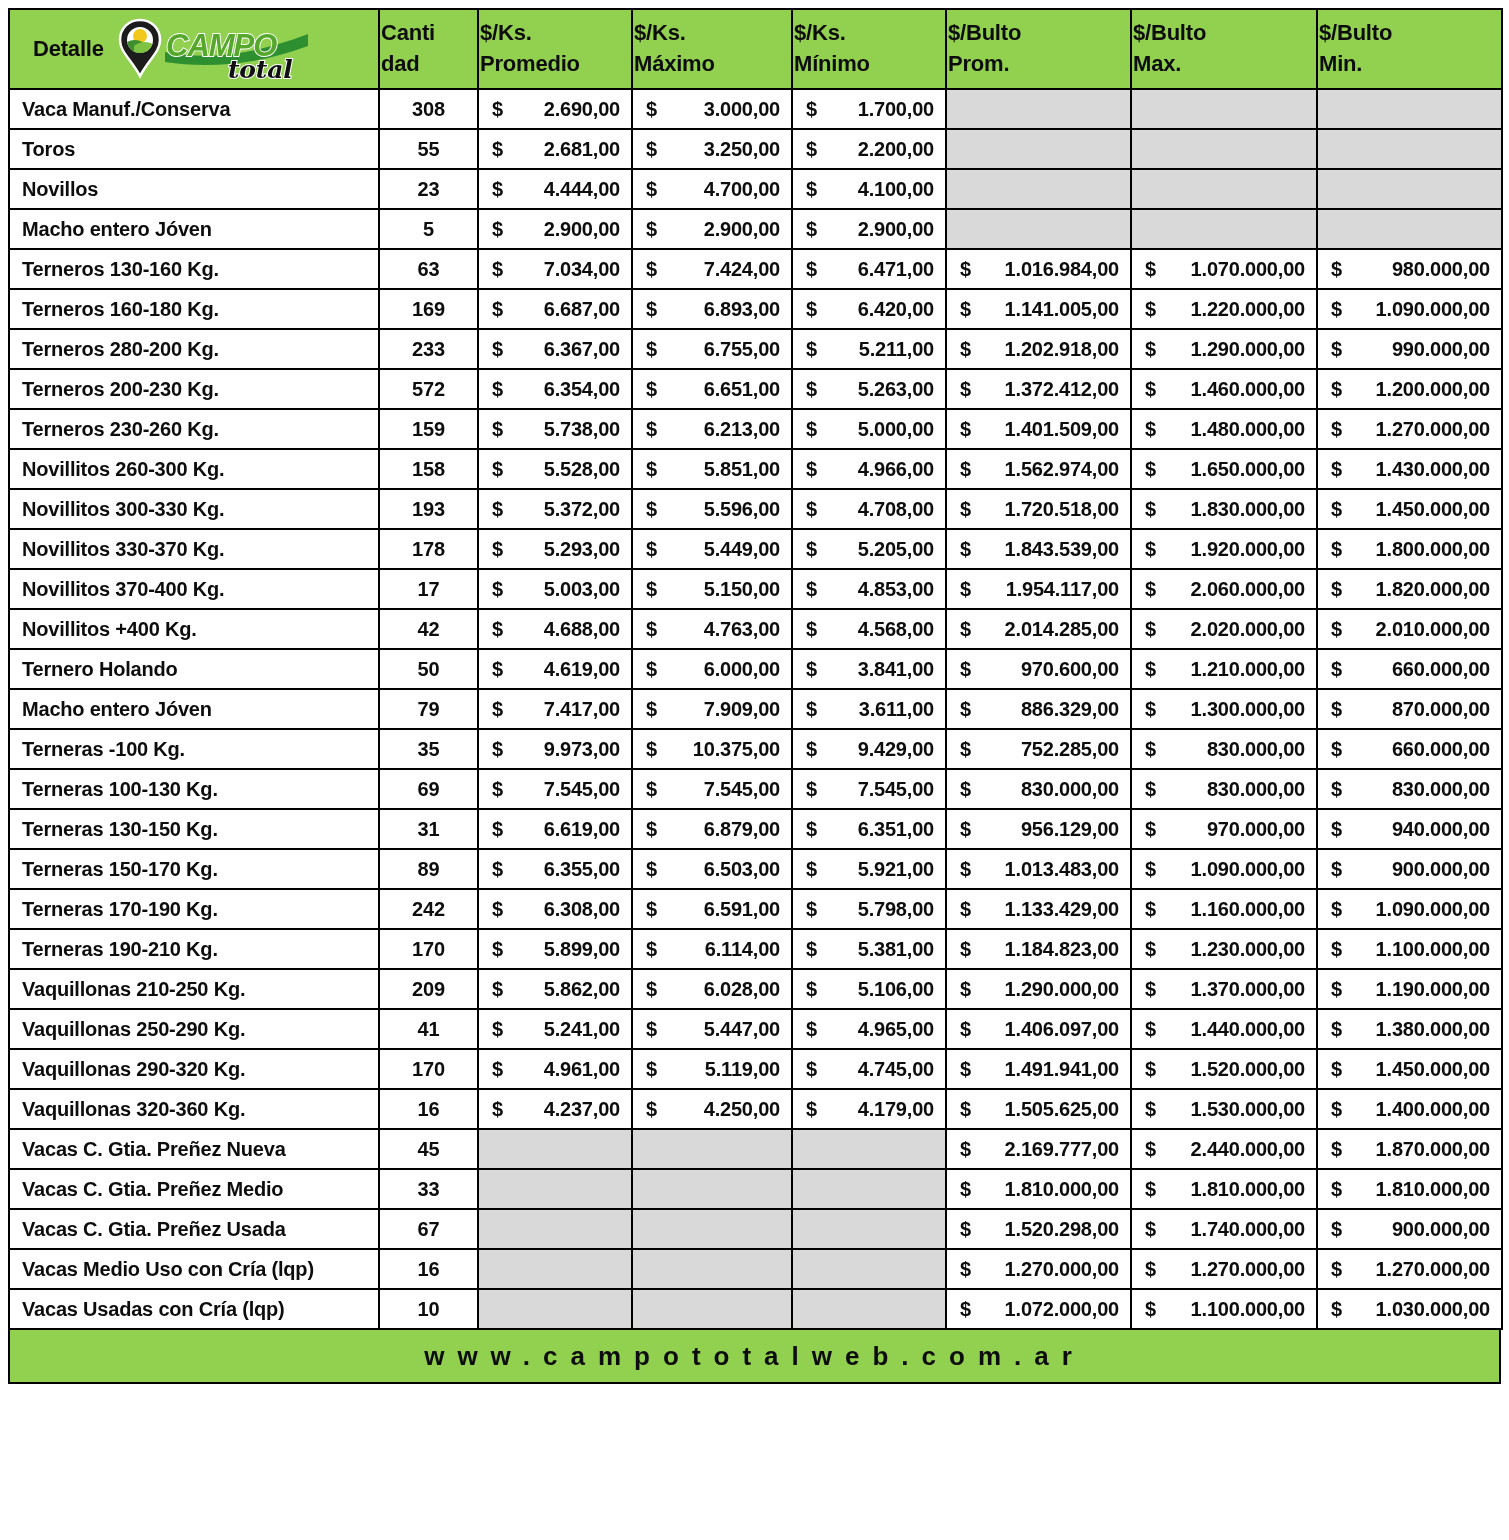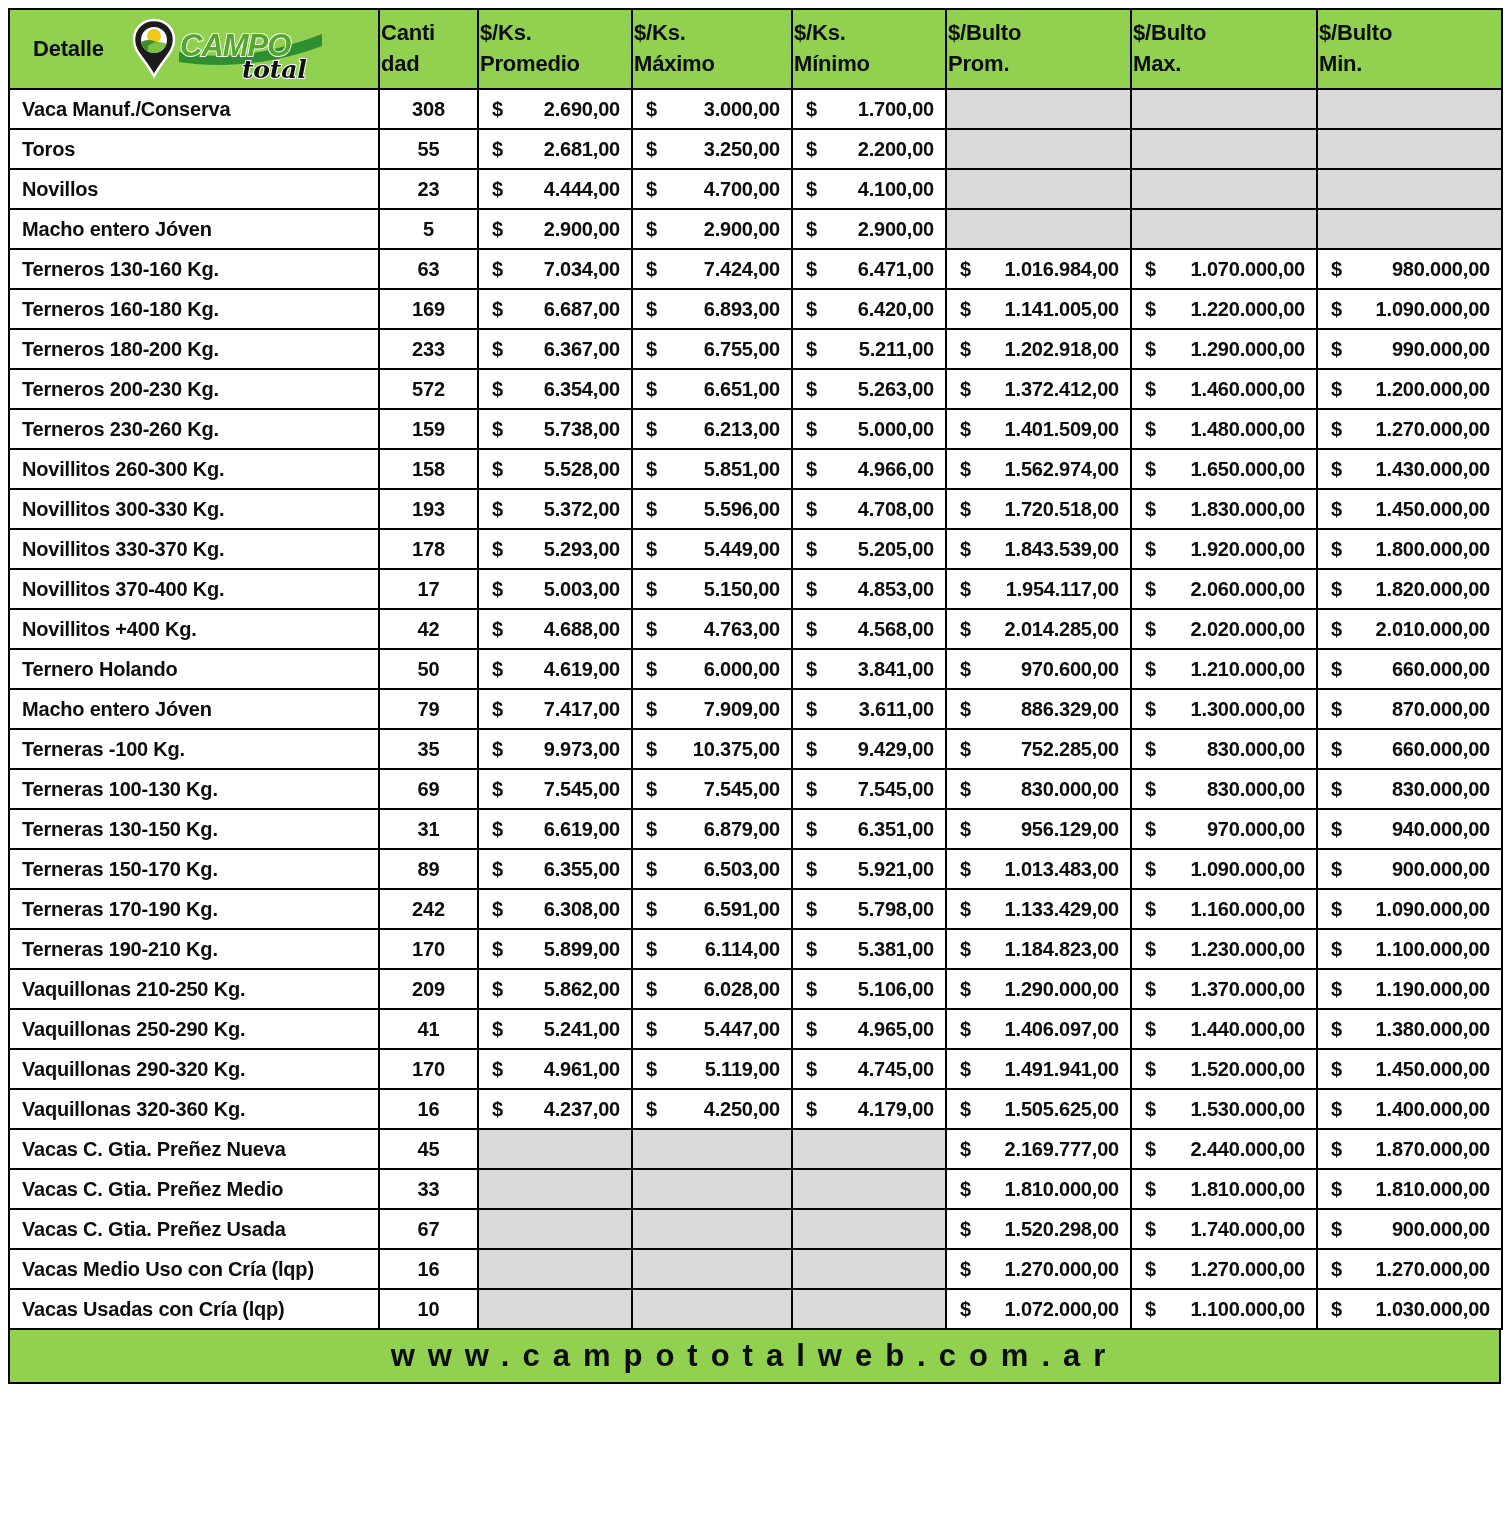--- a/index.html
+++ b/index.html
@@ -5,33 +5,33 @@
   html,body{margin:0;padding:0;background:#ffffff;}
   body{width:1509px;font-family:"Liberation Sans",sans-serif;color:#0d0d0d;}
   .sheet{padding:8px;width:1493px;}
   table{border-collapse:collapse;table-layout:fixed;width:1493px;}
   th,td{border:2px solid #000;box-sizing:border-box;overflow:hidden;}
   thead th{
     background:#92D050;height:80px;vertical-align:middle;text-align:left;
     font-size:22px;font-weight:700;line-height:1.4;letter-spacing:-0.2px;
   }
   th.h-detalle{text-align:left;}
-  .h-detalle-inner{display:flex;align-items:center;gap:20px;padding-left:22px;}
+  .h-detalle-inner{display:flex;align-items:center;gap:6px;padding-left:22px;}
   tbody td{height:40px;font-size:20px;font-weight:700;letter-spacing:-0.2px;padding:0;}
   td.detalle{text-align:left;padding-left:12px;}
   td.qty{text-align:center;}
   td.money .m{display:flex;justify-content:space-between;align-items:center;padding:0 11px 0 13px;}
   td.gray{background:#D9D9D9;}
   .footer{
     margin-top:-2px;width:1493px;height:56px;box-sizing:border-box;
     border:2px solid #000;background:#92D050;
     display:flex;align-items:center;justify-content:center;
   }
   .footer span{
-    font-size:31px;font-weight:700;letter-spacing:13px;color:#0d0d0d;
+    font-size:26px;font-weight:700;letter-spacing:13px;color:#0d0d0d;
   }
   .logo{display:block;}
 </style>
 </head>
 <body>
 
 <div class="sheet">
   <table>
     <colgroup>
       <col style="width:370px">
@@ -272,21 +272,21 @@
             </div>
           </td>
           <td class="money">
             <div class="m">
               <span class="cur">$</span>
               <span class="val">1.090.000,00</span>
             </div>
           </td>
         </tr>
         <tr>
-          <td class="detalle">Terneros 180-200 Kg.</td>
+          <td class="detalle">Terneros 280-200 Kg.</td>
           <td class="qty">233</td>
           <td class="money">
             <div class="m">
               <span class="cur">$</span>
               <span class="val">6.367,00</span>
             </div>
           </td>
           <td class="money">
             <div class="m">
               <span class="cur">$</span>

